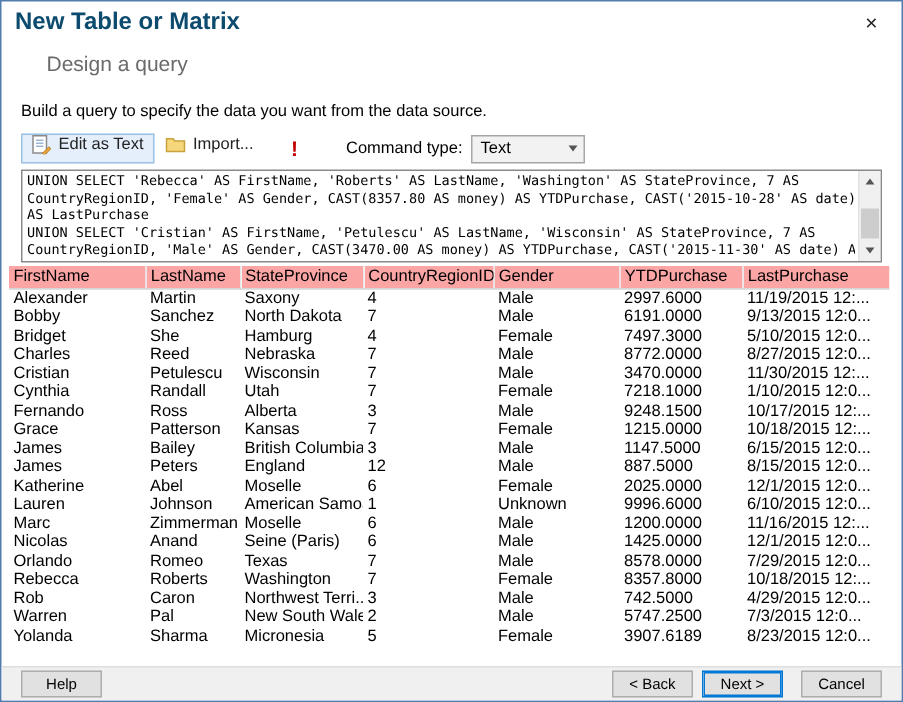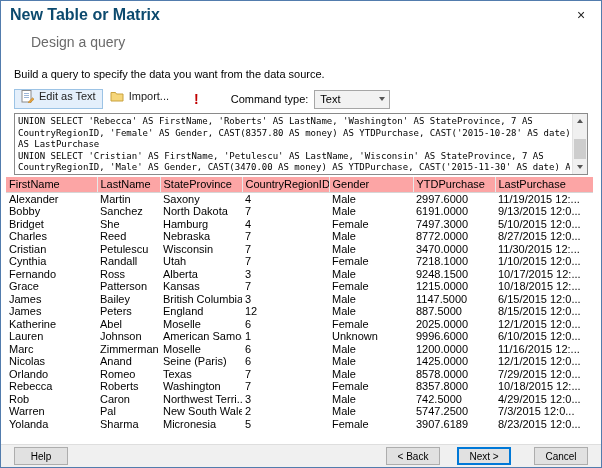--- a/index.html
+++ b/index.html
@@ -44,21 +44,21 @@
   table.grid { width:100%; border-collapse:collapse; table-layout:fixed; font-size:11px; }
   table.grid th { font-weight:normal; text-align:left; padding:1px 3px; height:15px; background:#fca5a5;
     border-right:1px solid #e8e8e8; border-bottom:1px solid #d6d6d6; white-space:nowrap; overflow:hidden; }
   table.grid th:last-child { border-right:none;margin-top:38px; }
   table.grid td { padding:0 3px; height:12.5px; line-height:12.5px; white-space:nowrap; overflow:hidden; }
   
   .footer { flex:0 0 23px; background:#f0f0f0; border-top:1px solid #dedede; display:flex; align-items:center; padding:0 13px; }
   .btn { height:18px; min-width:54px; padding:0 8px; font-size:10px; font-family:inherit; color:#000;
     background:#e1e1e1; border:1px solid #adadad; display:inline-flex; align-items:center; justify-content:center; }
   .btn-default { border-color:#0078d7; box-shadow:inset 0 0 0 1px #0078d7; }
-  .right-group { margin-left:auto; display:flex; align-items:flex-end; gap:17px;padding-left:20px; }
+  .right-group { margin-left:auto; display:flex; align-items:flex-end; gap:6px;padding-left:20px; }
   .btn-cancel { margin-left:6px; }
 </style>
 </head>
 <body>
 
 <div class="dialog">
 
   <div class="titlebar">
     <span class="win-title">New Table or Matrix</span>
     <span class="close-btn">×</span>

